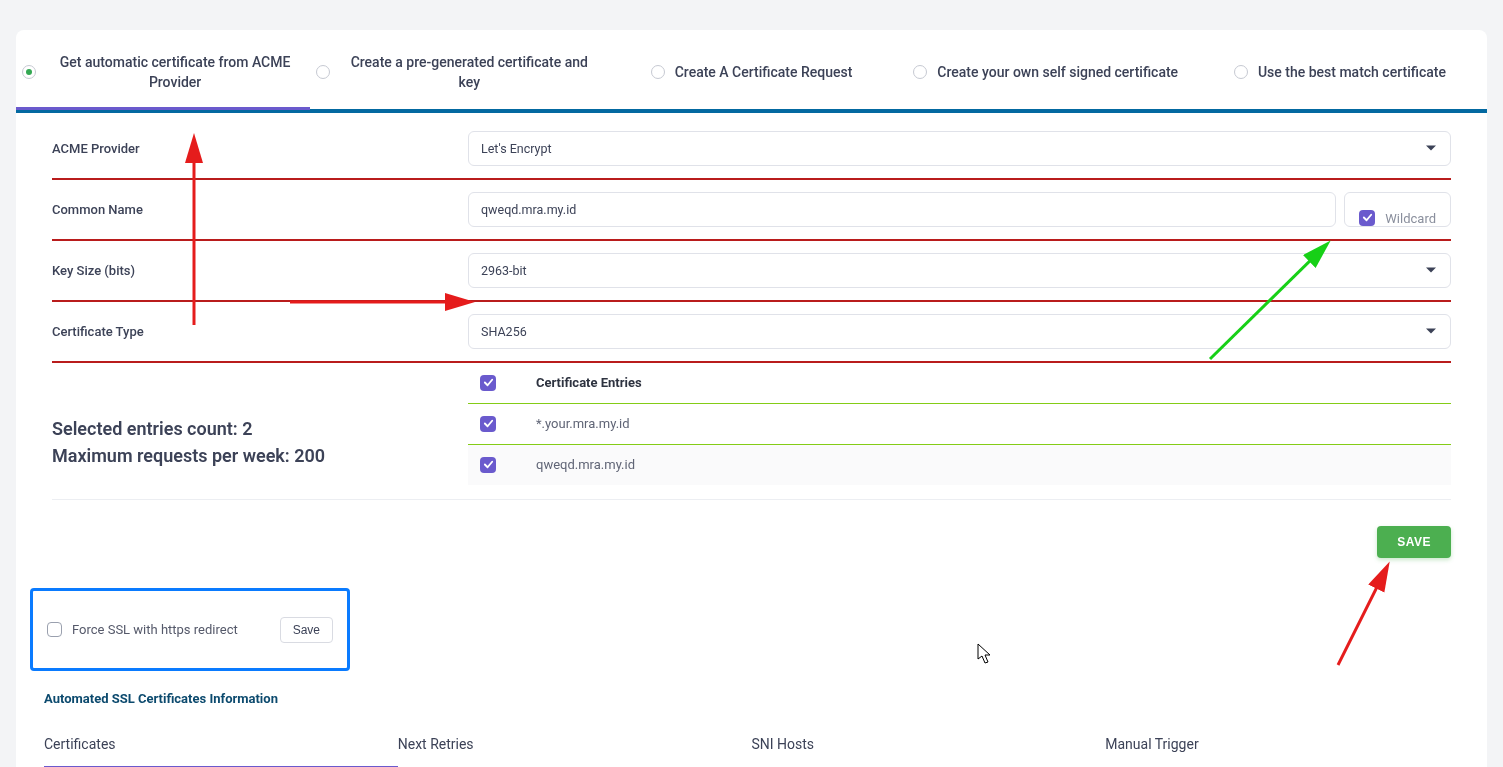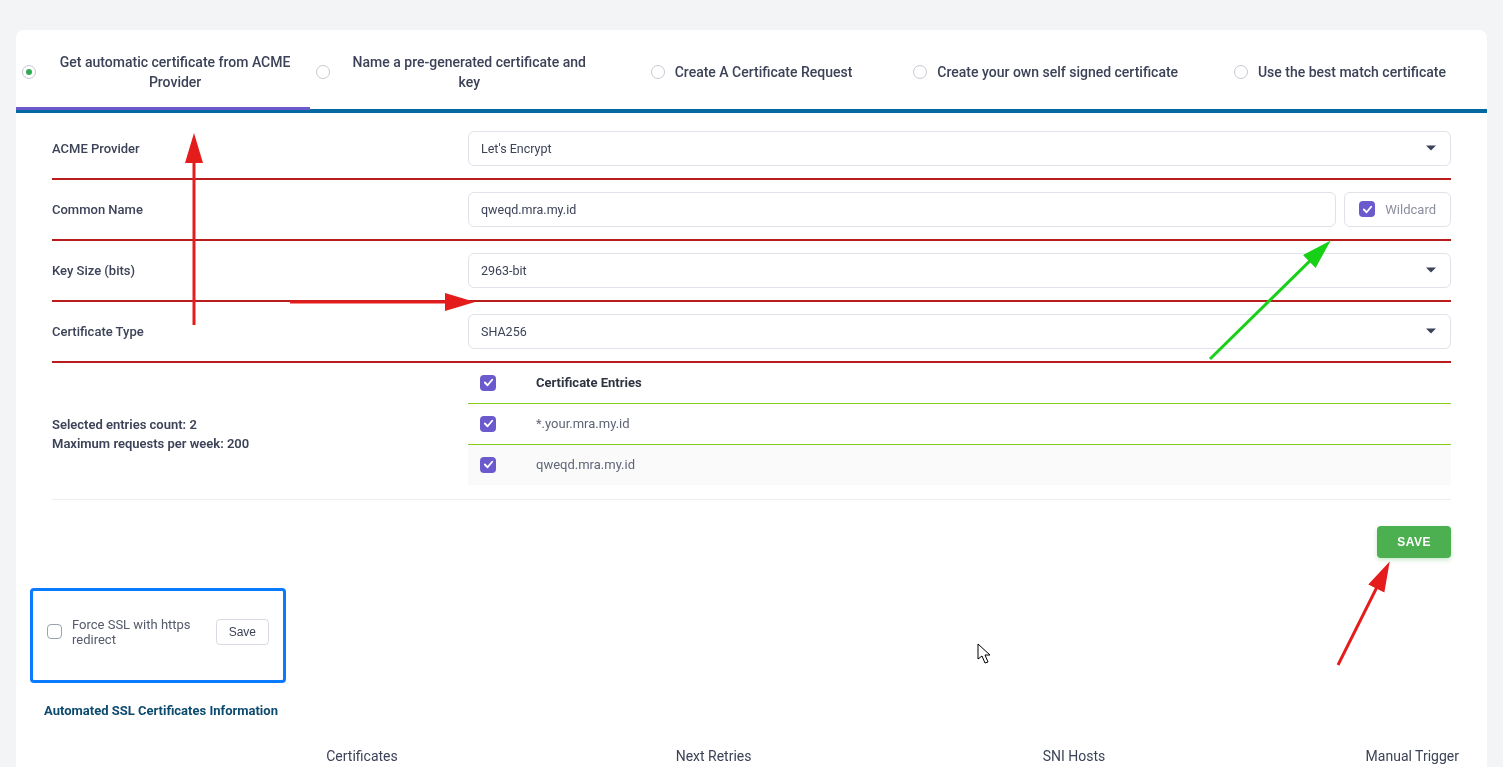--- a/index.html
+++ b/index.html
@@ -97,21 +97,21 @@
     width: 0; height: 0;
     border-left: 5px solid transparent;
     border-right: 5px solid transparent;
     border-top: 5px solid #3c4257;
     transform: translateY(-50%);
   }
   .wildcard-box {
     border: 1px solid #e0e2e9;
     border-radius: 6px;
     display: flex;
-    align-items: center;
+    align-items: flex-end;
     padding: 0 14px;
     gap: 10px;
     color: #8a8f9d;
     font-size: 13px;
   }
   .cb {
     width: 16px; height: 16px;
     border-radius: 4px;
     background: #6a5acd;
     display: flex; align-items: center; justify-content: center;
@@ -121,21 +121,21 @@
   .cb svg { width: 11px; height: 11px; }
   .entries-row {
     display: flex;
     padding: 0 0 14px 0;
     border-bottom: 1px solid #eceef2;
   }
   .entries-left {
     width: 416px;
     flex-shrink: 0;
     padding-top: 52px;
-    font-size: 13px;
+    font-size: 18px;
     font-weight: 600;
     color: #3c4257;
     line-height: 1.5;
   }
   .entries-table {
     flex: 1;
   }
   .et-row {
     display: flex;
     align-items: center;
@@ -160,24 +160,24 @@
     font-size: 12px;
     font-weight: 700;
     letter-spacing: 0.5px;
     cursor: pointer;
     box-shadow: 0 2px 4px rgba(76,175,80,.3);
   }
   .force-ssl-wrap {
     margin: 22px 14px 12px 14px;
     border: 3px solid #0a7bff;
     border-radius: 4px;
-    padding: 26px 14px 33px 14px;
+    padding: 26px 14px 25px 14px;
     display: flex;
     align-items: center;
-    width: 256px;
+    width: 320px;
     justify-content: flex-end;
   }
   .force-ssl-wrap .cb-empty {
     width: 15px; height: 15px;
     border: 1.5px solid #9aa0ae;
     border-radius: 4px;
     margin-right: 10px;
     cursor: pointer;
   }
   .force-ssl-wrap .fs-label {
@@ -201,21 +201,21 @@
     padding: 8px 28px 4px 28px;
   }
   .tabs-bottom {
     display: flex;
     border-bottom: 1px solid #e6e7eb;
     margin: 10px 28px 0 28px;
     position: relative;
   }
   .tab-b {
     flex: 1;
-    text-align: right;
+    text-align: left;
     font-size: 14px;
     color: #3c4257;
     padding: 16px 0 16px 0;
     cursor: pointer;
     position: relative;
   }
   .tab-b.active::after {
     content: "";
     position: absolute;
     left: 0; right: 0; bottom: -1px;
@@ -239,21 +239,21 @@
 <div class="panel-wrap">
 <div class="card">
 
   <div class="tabs-top">
     <div class="tab-top active">
       <span class="radio"></span>
       <span class="label">Get automatic certificate from ACME Provider</span>
     </div>
     <div class="tab-top">
       <span class="radio"></span>
-      <span class="label">Name a pre-generated certificate and key</span>
+      <span class="label">Create a pre-generated certificate and key</span>
     </div>
     <div class="tab-top">
       <span class="radio"></span>
       <span class="label">Create A Certificate Request</span>
     </div>
     <div class="tab-top">
       <span class="radio"></span>
       <span class="label">Create your own self signed certificate</span>
     </div>
     <div class="tab-top">

